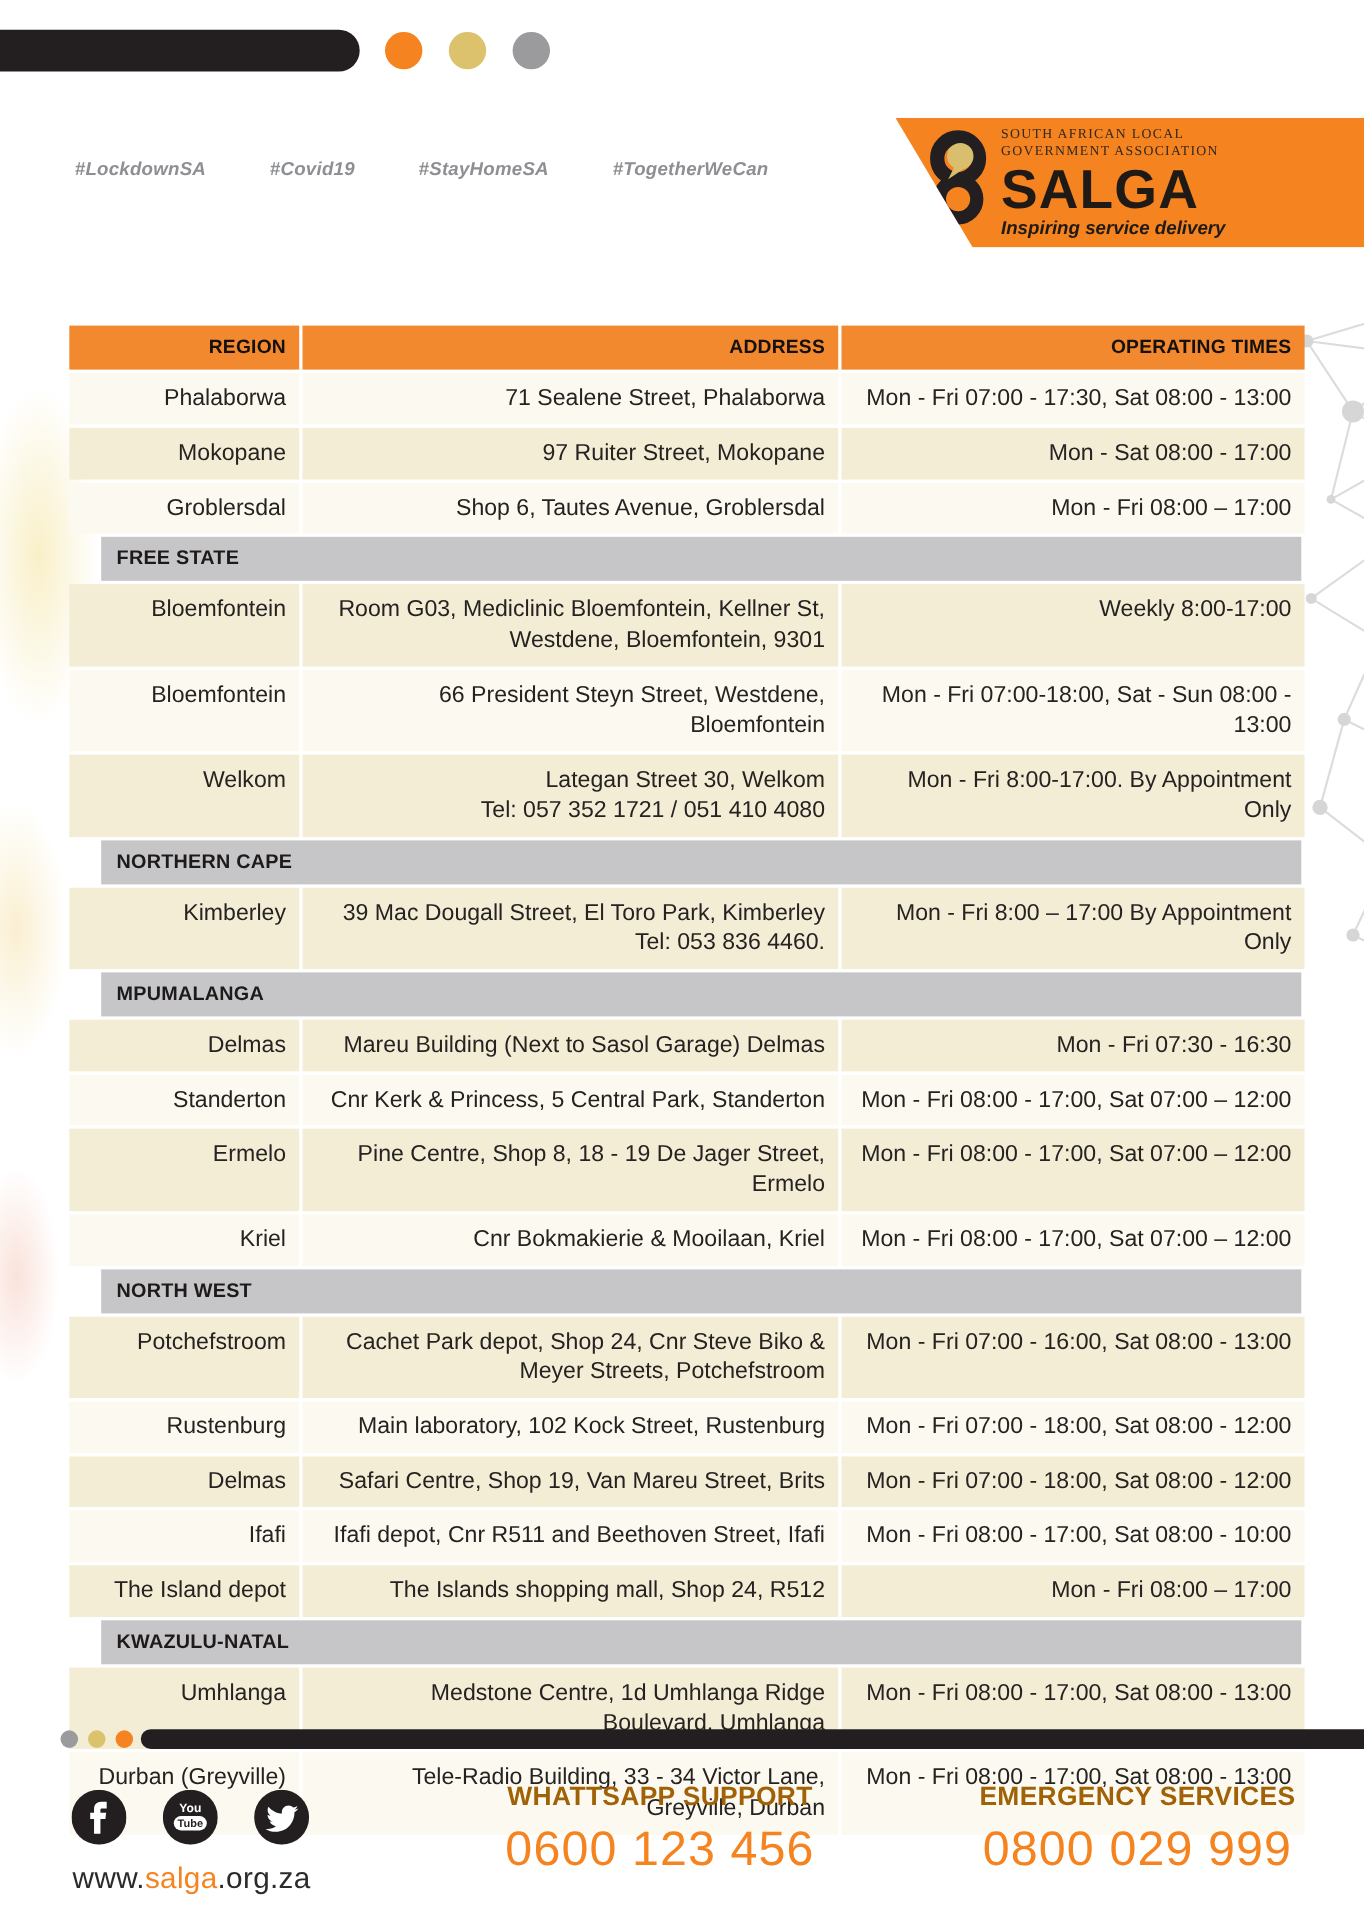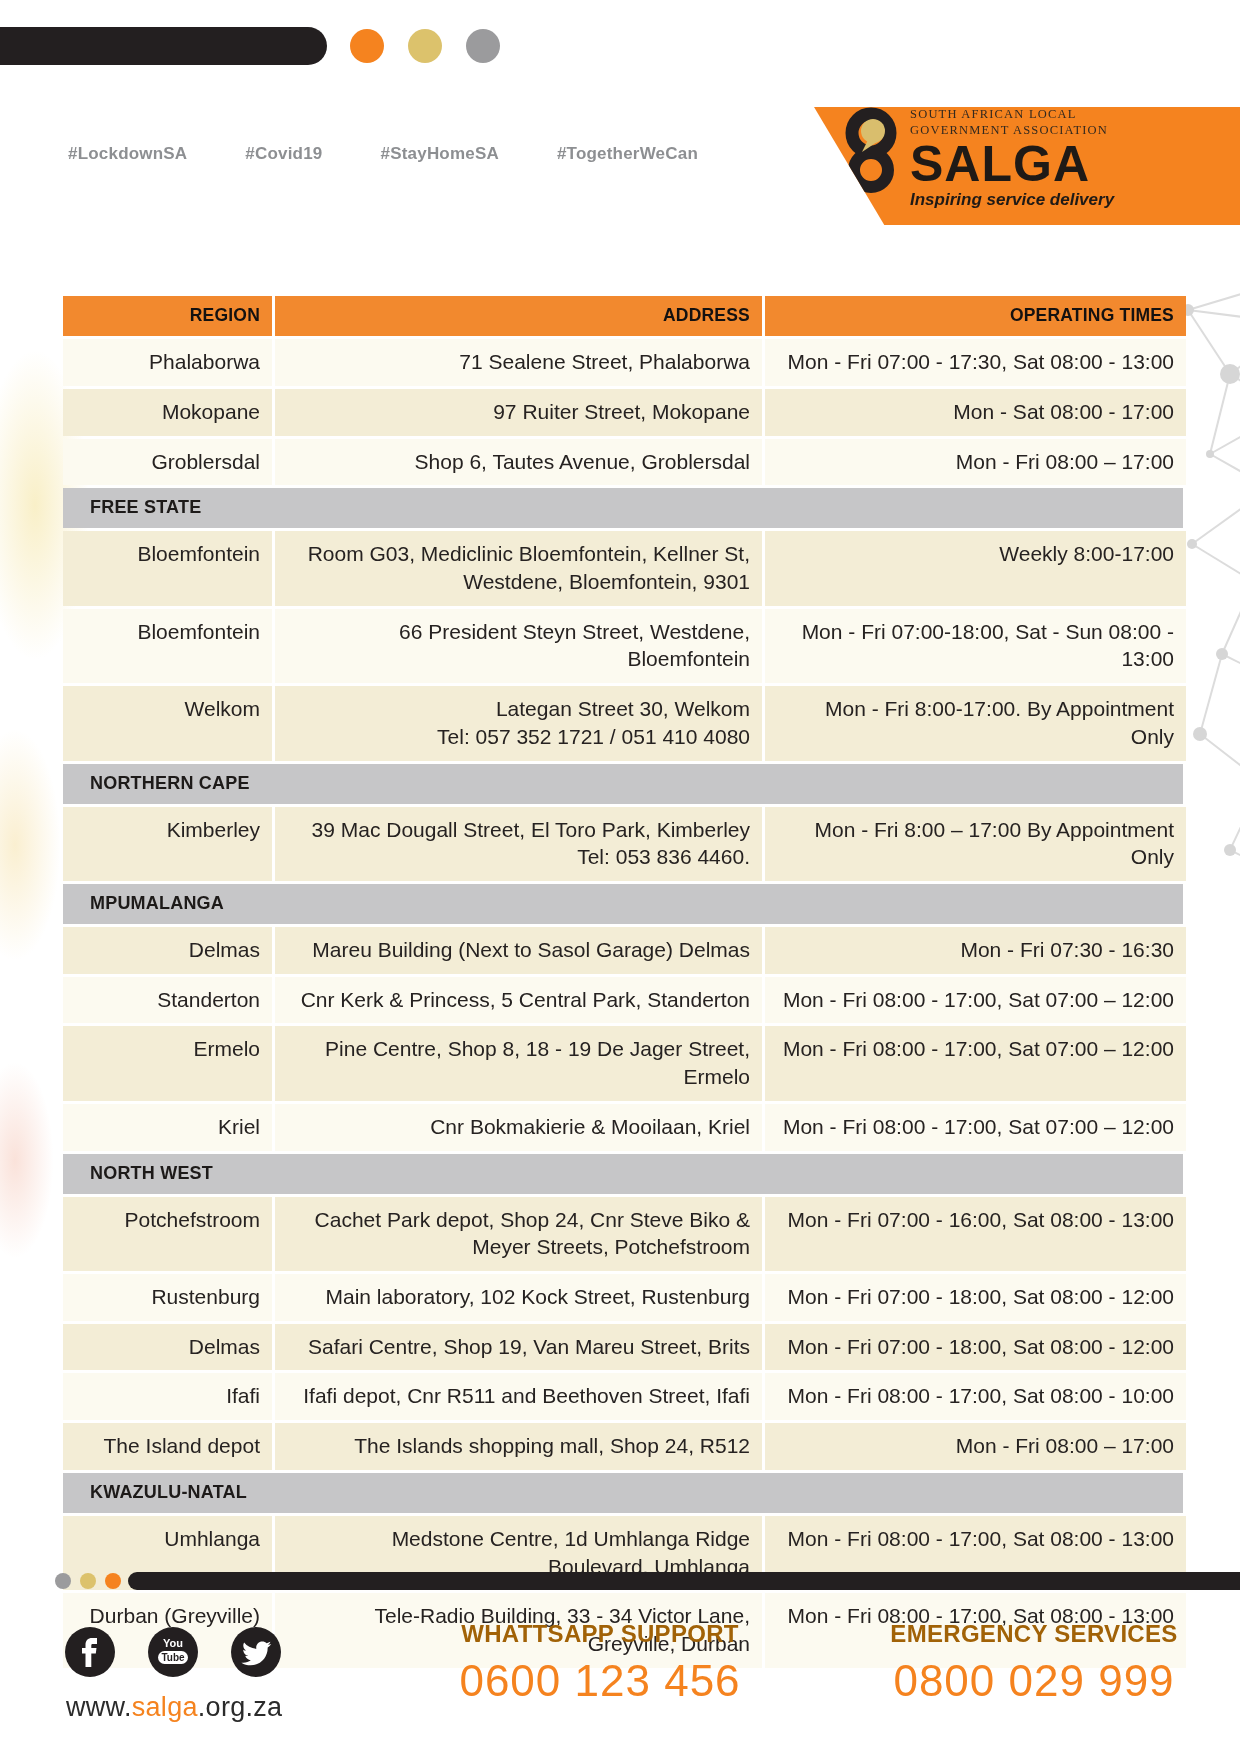--- a/index.html
+++ b/index.html
@@ -21,42 +21,42 @@
   .top-pill { position:absolute; left:0; top:27px; width:327px; height:38px;
     background:#231F20; border-radius:0 19px 19px 0; }
   .dot { position:absolute; border-radius:50%; }
   .dot.top { width:34px; height:34px; top:29px; }
   .dot.d-orange  { background:#F5831F; }
   .dot.d-tan     { background:#DCC26C; }
   .dot.d-gray    { background:#9B9B9D; }
 
   
   .hashtags { position:absolute; left:68px; top:144px; display:flex; gap:58px; }
-  .hashtags span { font-size:17px; font-weight:bold; color:#8D8F92; letter-spacing:.2px; }
+  .hashtags span { font-size:17px; font-weight:bold; color:#8D8F92; letter-spacing:.2px;font-style:italic; }
 
   
   .salga-banner { position:absolute; left:814px; top:107px; width:426px; height:118px;
     background:#F5831F; clip-path:polygon(0 0, 100% 0, 100% 100%, 16.5% 100%);
-    display:flex; padding-left:30px; }
+    display:flex; align-items:center; padding-left:30px; }
   .logo-8 { width:54px; height:96px; flex:0 0 auto; }
   .logo-text { margin-left:12px; }
   .org-line { font-family:"Liberation Serif", serif; font-size:12.5px; letter-spacing:1.2px;
     color:#33291F; line-height:1.25; }
   .salga-name { font-size:50px; font-weight:800; color:#1F1A16; letter-spacing:1px; line-height:1.0; margin-top:1px; }
   .tagline { font-size:17px; font-weight:bold; font-style:italic; color:#1F1A16; margin-top:1px; }
 
   
   .locations-table { position:absolute; left:63px; top:296px; width:1120px; }
   .t-row { display:grid; grid-template-columns:209px 487px 421px; column-gap:3px; margin-bottom:3px;text-align:right; }
   .t-row .cell { padding:9px 12px 10px 14px; font-size:21px; color:#262221; line-height:1.32; white-space:pre-line; }
   .t-row.head .cell { background:#F2892E; font-weight:bold; color:#141110; font-size:17.5px; letter-spacing:.2px; padding-top:8px; padding-bottom:9px; }
   .t-row.light .cell { background:#FCFAF0; }
   .t-row.beige .cell { background:#F3EDD6; }
-  .t-section { background:#C6C6C8; margin-bottom:3px; padding:9px 12px 10px 27px;
-    font-size:18px; font-weight:bold; color:#1D1A19; letter-spacing:.2px; }
+  .t-section { background:#C6C6C8; margin-bottom:3px; padding:9px 12px 10px 14px;
+    font-size:18px; font-weight:bold; color:#1D1A19; letter-spacing:.2px;margin-left:29px; }
 
   
   .dot.bottom { width:16px; height:16px; top:1573px; }
   .bottom-bar { position:absolute; left:128px; top:1572px; width:1112px; height:18px;
     background:#231F20; border-radius:9px 0 0 9px; }
 
   
   .social-row { position:absolute; left:65px; top:1627px; display:flex; gap:33px; align-items:center; }
   .social-icon { width:50px; height:50px; cursor:pointer; }
   .website { position:absolute; left:66px; top:1692px; font-size:27px; color:#2B2B2B; letter-spacing:.3px; cursor:pointer; }

